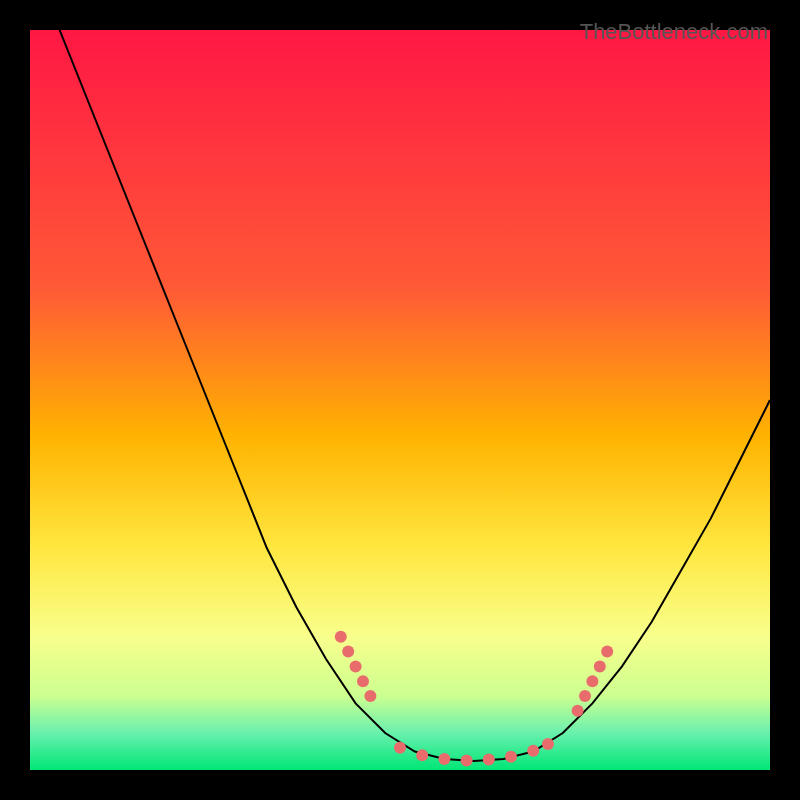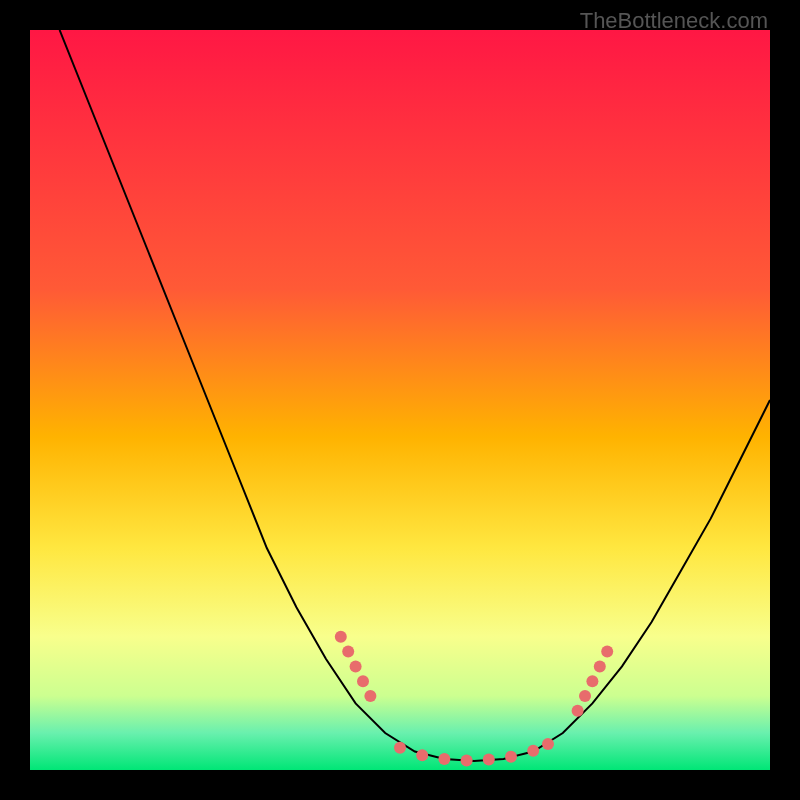--- a/index.html
+++ b/index.html
@@ -14,21 +14,21 @@
   }
   .plot-area {
     position: absolute;
     left: 0;
     top: 0;
     width: 740px;
     height: 740px;
   }
   .watermark {
     position: absolute;
-    top: 8px;
+    top: 19px;
     right: 32px;
     color: #555;
     font-family: Arial, sans-serif;
     font-size: 22px;
     font-weight: 500;
   }
   svg { display: block; }
 </style>
 </head>
 <body>

